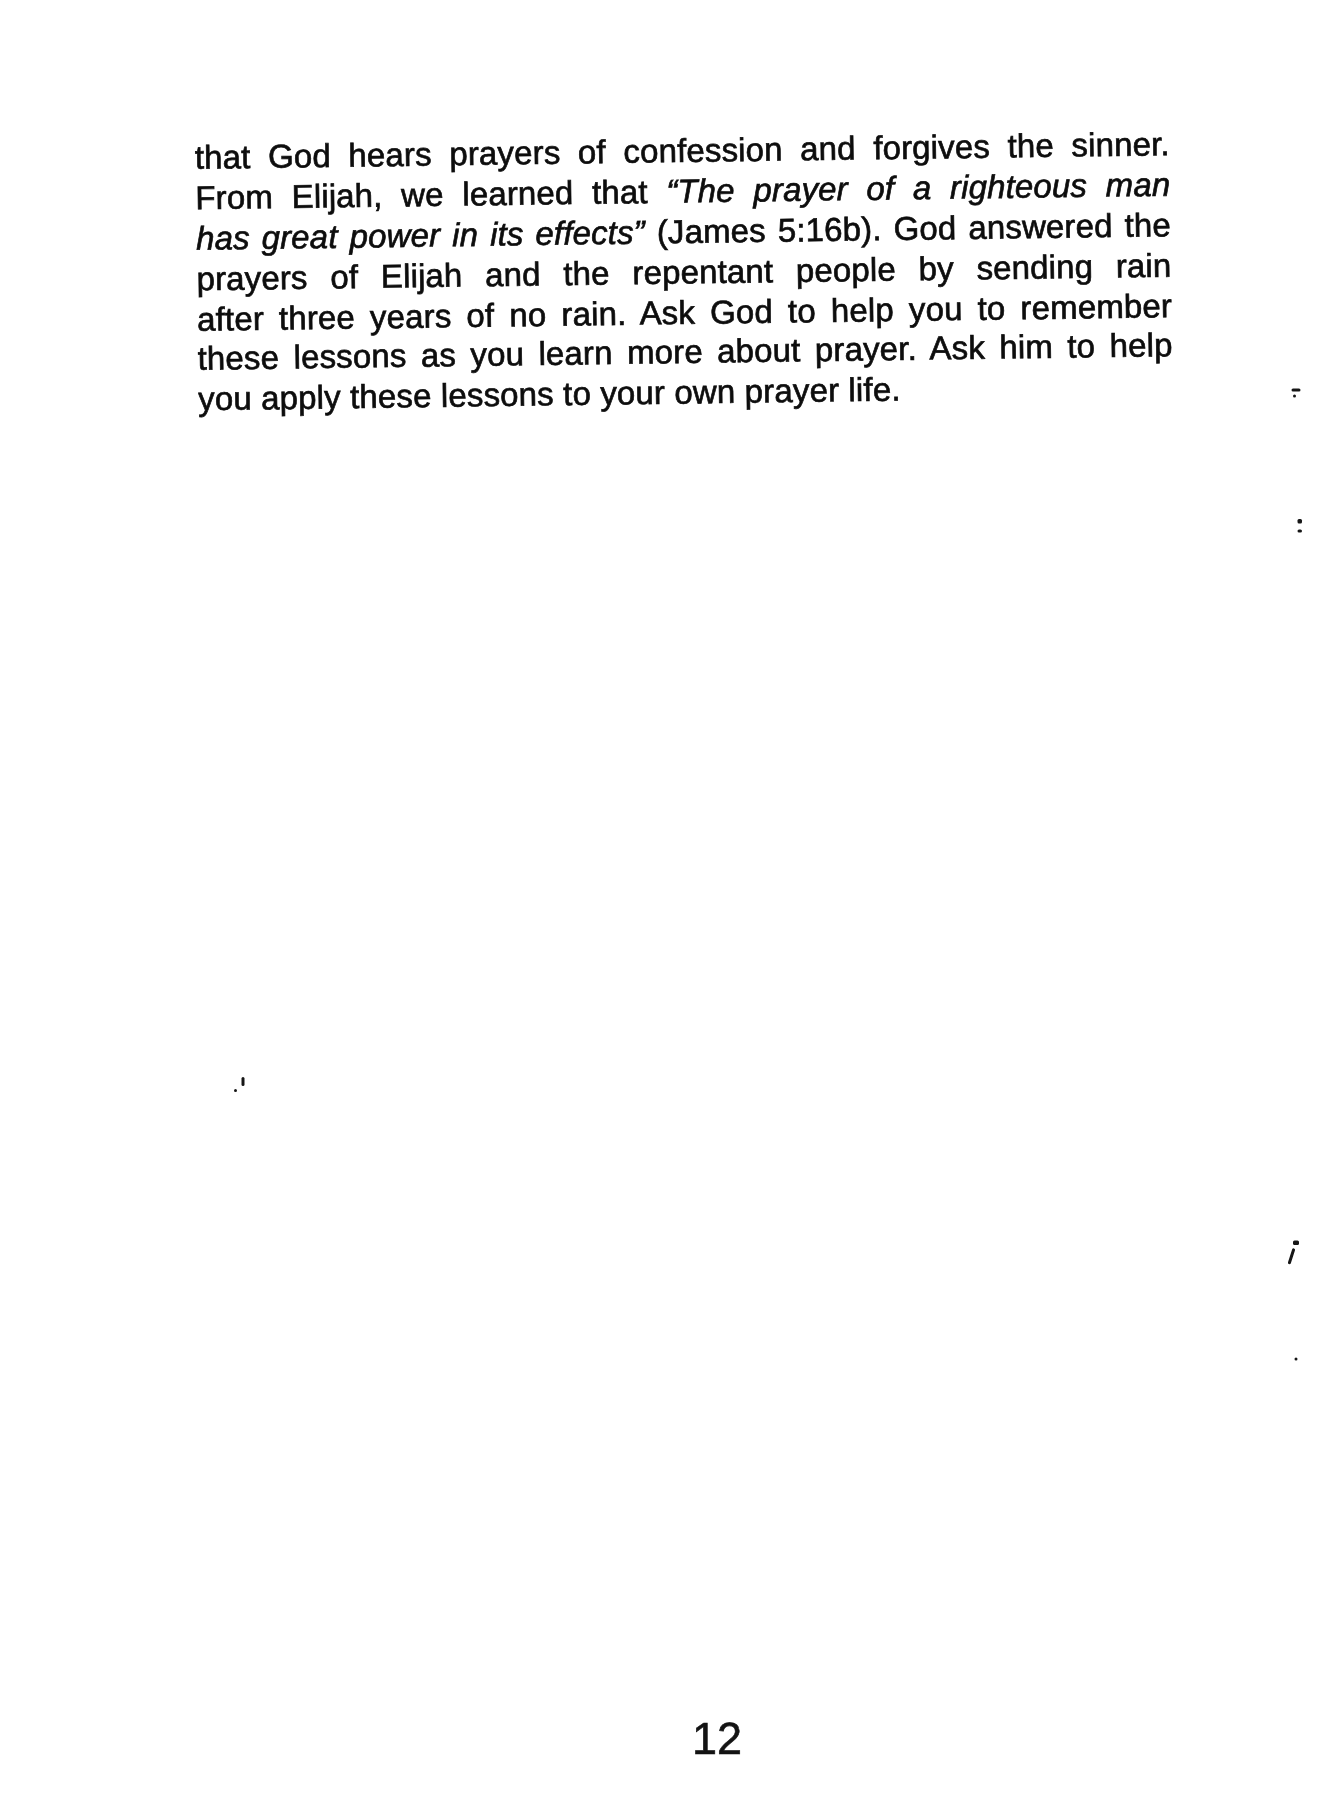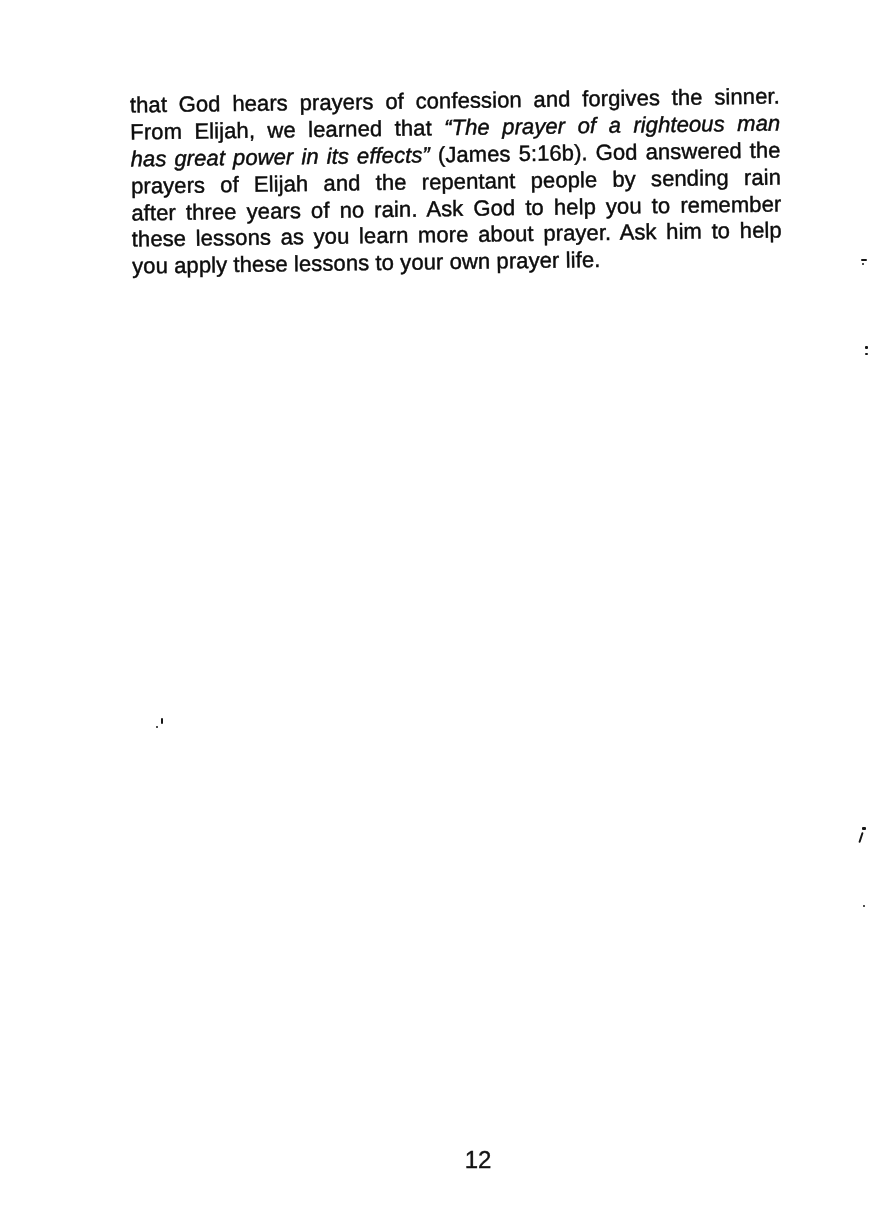--- a/index.html
+++ b/index.html
@@ -50,21 +50,21 @@
     font-style: italic;
   }
   .page-number {
     position: absolute;
     left: 428px;
     top: 1145px;
     width: 100px;
     height: 32px;
     line-height: 30px;
     text-align: center;
-    font-size: 24px;
+    font-size: 30px;
     color: #131313;
     -webkit-text-stroke: 0.4px #131313;
   }
   .speck {
     position: absolute;
     background: #161616;
     border-radius: 1px;
   }
   .speck-a-bar  { left: 861px; top: 259px; width: 6px;  height: 2px; }
   .speck-a-dot  { left: 862px; top: 263px; width: 2px;  height: 2px; }

